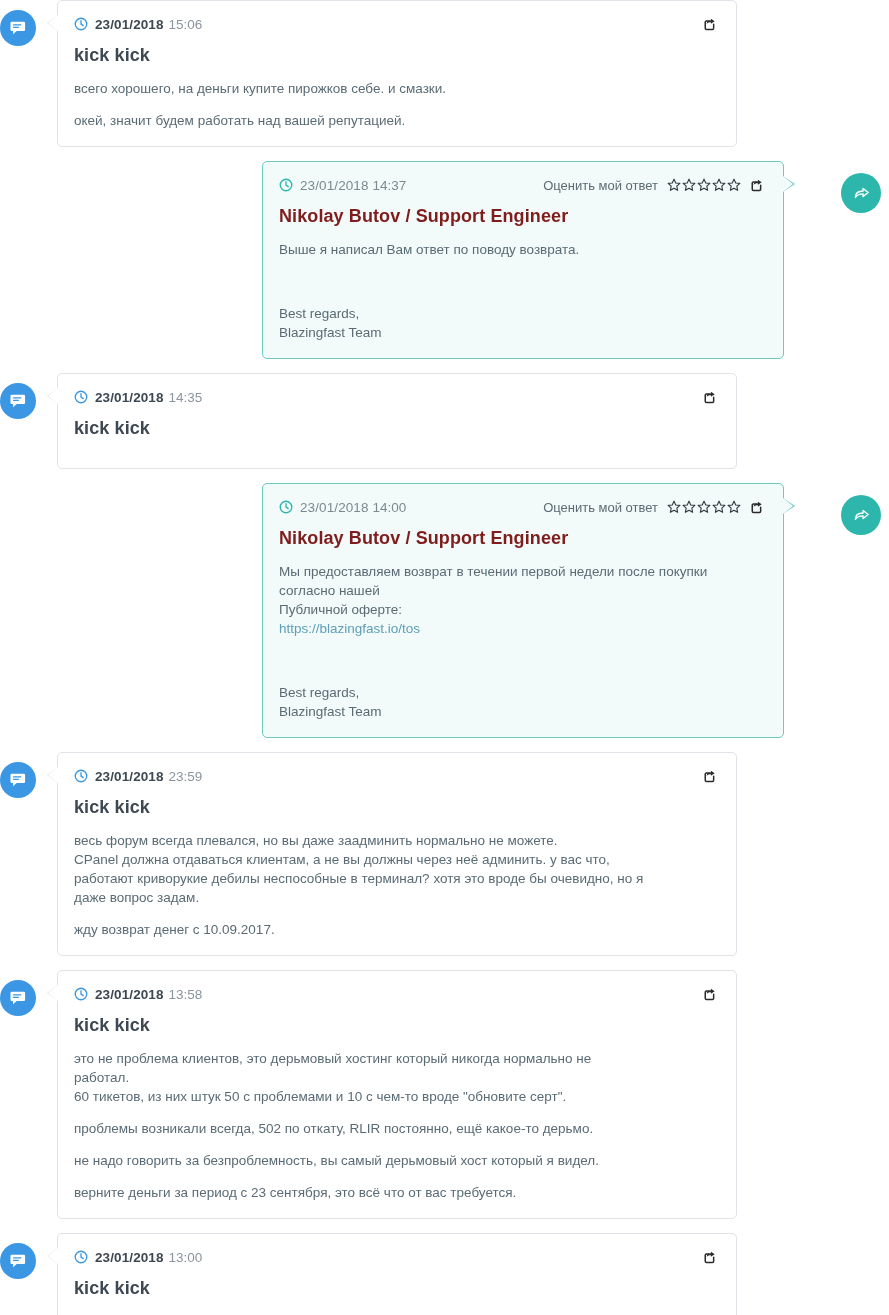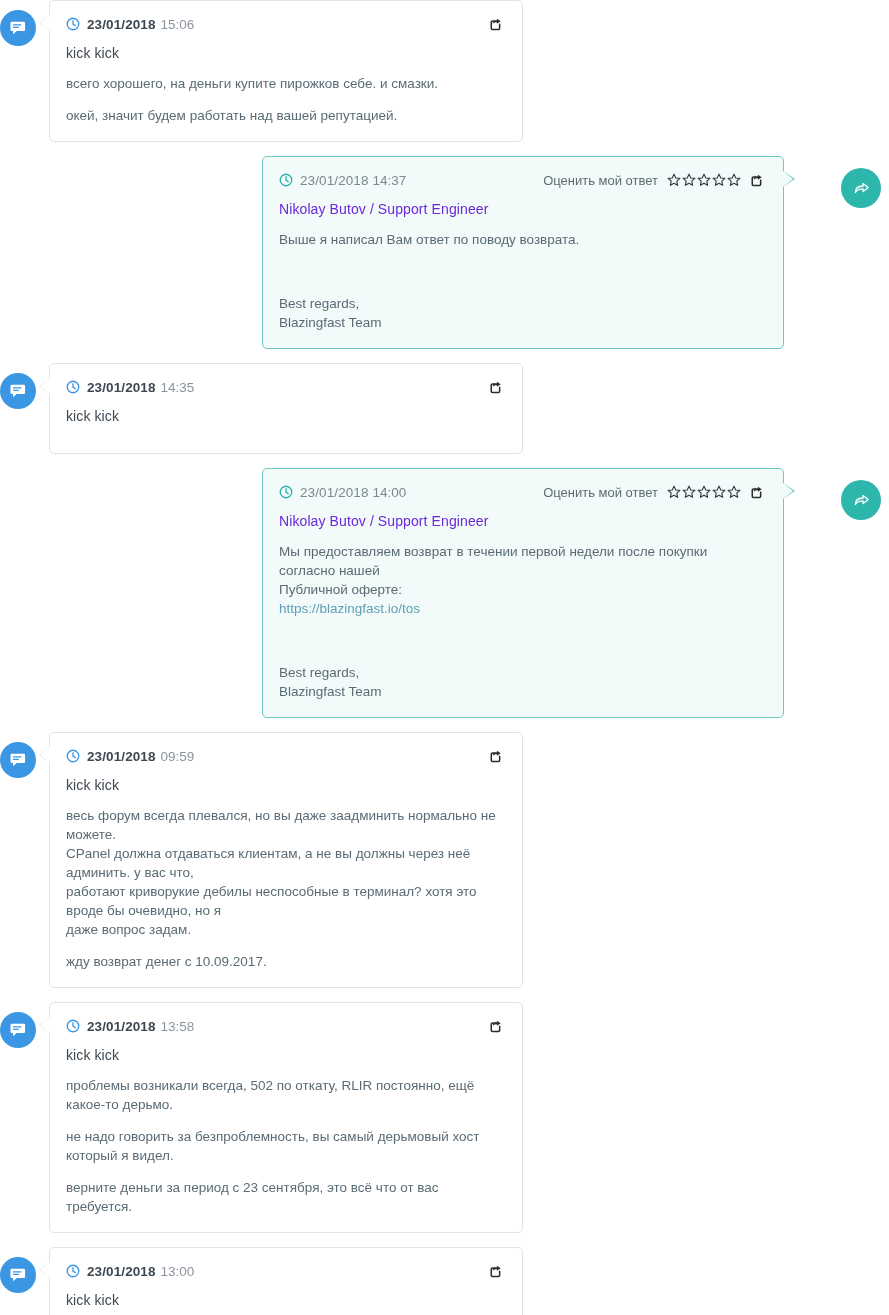--- a/index.html
+++ b/index.html
@@ -41,22 +41,22 @@
 
   
   .bubble {
     position: relative;
     border: 1px solid #dfe3e8;
     border-radius: 5px;
     background: #ffffff;
     padding: 14px 18px 16px 16px;
   }
   .bubble.client {
-    width: 474px;
-    margin-left: 13px;
+    width: 680px;
+    margin-left: 21px;
   }
   .bubble.staff {
     width: 522px;
     background: #f2fbfa;
     border: 1px solid #6fc9c0;
     margin-left: 0;
   }
 
   
   .tail, .tail-in {
@@ -110,27 +110,27 @@
     color: #5c6b73;
     white-space: nowrap;
   }
   .stars { display: flex; gap: 1px; align-items: center; }
   .stars svg { display: block; }
   .share-btn { display: flex; align-items: center; cursor: pointer; }
   .share-btn svg { display: block; }
 
   
   .author {
-    font-size: 14px;
-    font-weight: normal;
+    font-size: 18px;
+    font-weight: bold;
     color: #3d4852;
     margin-bottom: 13px;
     letter-spacing: .1px;
   }
-  .bubble.staff .author { color: #6d28d9; }
+  .bubble.staff .author { color: #7f1d1d; }
 
   .para {
     font-size: 13.5px;
     line-height: 19px;
     color: #5a6b75;
     margin: 0 0 13px 0;
     white-space: pre-line;
   }
   .para:last-child { margin-bottom: 0; }
   .link { color: #5e9fb5; text-decoration: none; }
@@ -361,21 +361,21 @@
       <div class="bubble client">
         <span class="tail"></span>
         <span class="tail-in"></span>
         <div class="bubble-head">
           <span class="clock">
             <svg width="14" height="14" viewBox="0 0 16 16">
               <circle cx="8" cy="8" r="6.6" fill="none" stroke="#3b97e3" stroke-width="1.5"></circle>
               <path d="M8 4.3 V8.2 L10.6 9.8" fill="none" stroke="#3b97e3" stroke-width="1.5" stroke-linecap="round"></path>
             </svg>
           </span>
-          <span class="stamp"><span class="date">23/01/2018</span><span class="time">09:59</span></span>
+          <span class="stamp"><span class="date">23/01/2018</span><span class="time">23:59</span></span>
           <div class="head-right">
             <span class="share-btn">
               <svg width="15" height="15" viewBox="0 0 20 20">
                 <path d="M10.5 2.2 L15.6 5.6 L10.5 9.0 V6.9 C7.6 6.9 5.9 7.8 4.9 9.3 C5.0 6.2 6.7 4.4 10.5 4.3 Z" fill="#2b2b2b"></path>
                 <path d="M14.2 9.6 V14.9 A1.6 1.6 0 0 1 12.6 16.5 H4.6 A1.6 1.6 0 0 1 3.0 14.9 V6.9 A1.6 1.6 0 0 1 4.6 5.3 H8.0" fill="none" stroke="#2b2b2b" stroke-width="2.0" stroke-linecap="round"></path>
               </svg>
             </span>
           </div>
         </div>
         <div class="author">kick kick</div>
@@ -410,20 +410,23 @@
           <div class="head-right">
             <span class="share-btn">
               <svg width="15" height="15" viewBox="0 0 20 20">
                 <path d="M10.5 2.2 L15.6 5.6 L10.5 9.0 V6.9 C7.6 6.9 5.9 7.8 4.9 9.3 C5.0 6.2 6.7 4.4 10.5 4.3 Z" fill="#2b2b2b"></path>
                 <path d="M14.2 9.6 V14.9 A1.6 1.6 0 0 1 12.6 16.5 H4.6 A1.6 1.6 0 0 1 3.0 14.9 V6.9 A1.6 1.6 0 0 1 4.6 5.3 H8.0" fill="none" stroke="#2b2b2b" stroke-width="2.0" stroke-linecap="round"></path>
               </svg>
             </span>
           </div>
         </div>
         <div class="author">kick kick</div>
+        <p class="para">это не проблема клиентов, это дерьмовый хостинг который никогда нормально не
+работал.
+60 тикетов, из них штук 50 с проблемами и 10 с чем-то вроде "обновите серт".</p>
         <p class="para">проблемы возникали всегда, 502 по откату, RLIR постоянно, ещё какое-то дерьмо.</p>
         <p class="para">не надо говорить за безпроблемность, вы самый дерьмовый хост который я видел.</p>
         <p class="para">верните деньги за период с 23 сентября, это всё что от вас требуется.</p>
       </div>
     </div>
     <div class="spacer-sm"></div>
     <div class="msg-row client">
       <div class="avatar">
         <span>
           <svg width="20" height="20" viewBox="0 0 24 24">

